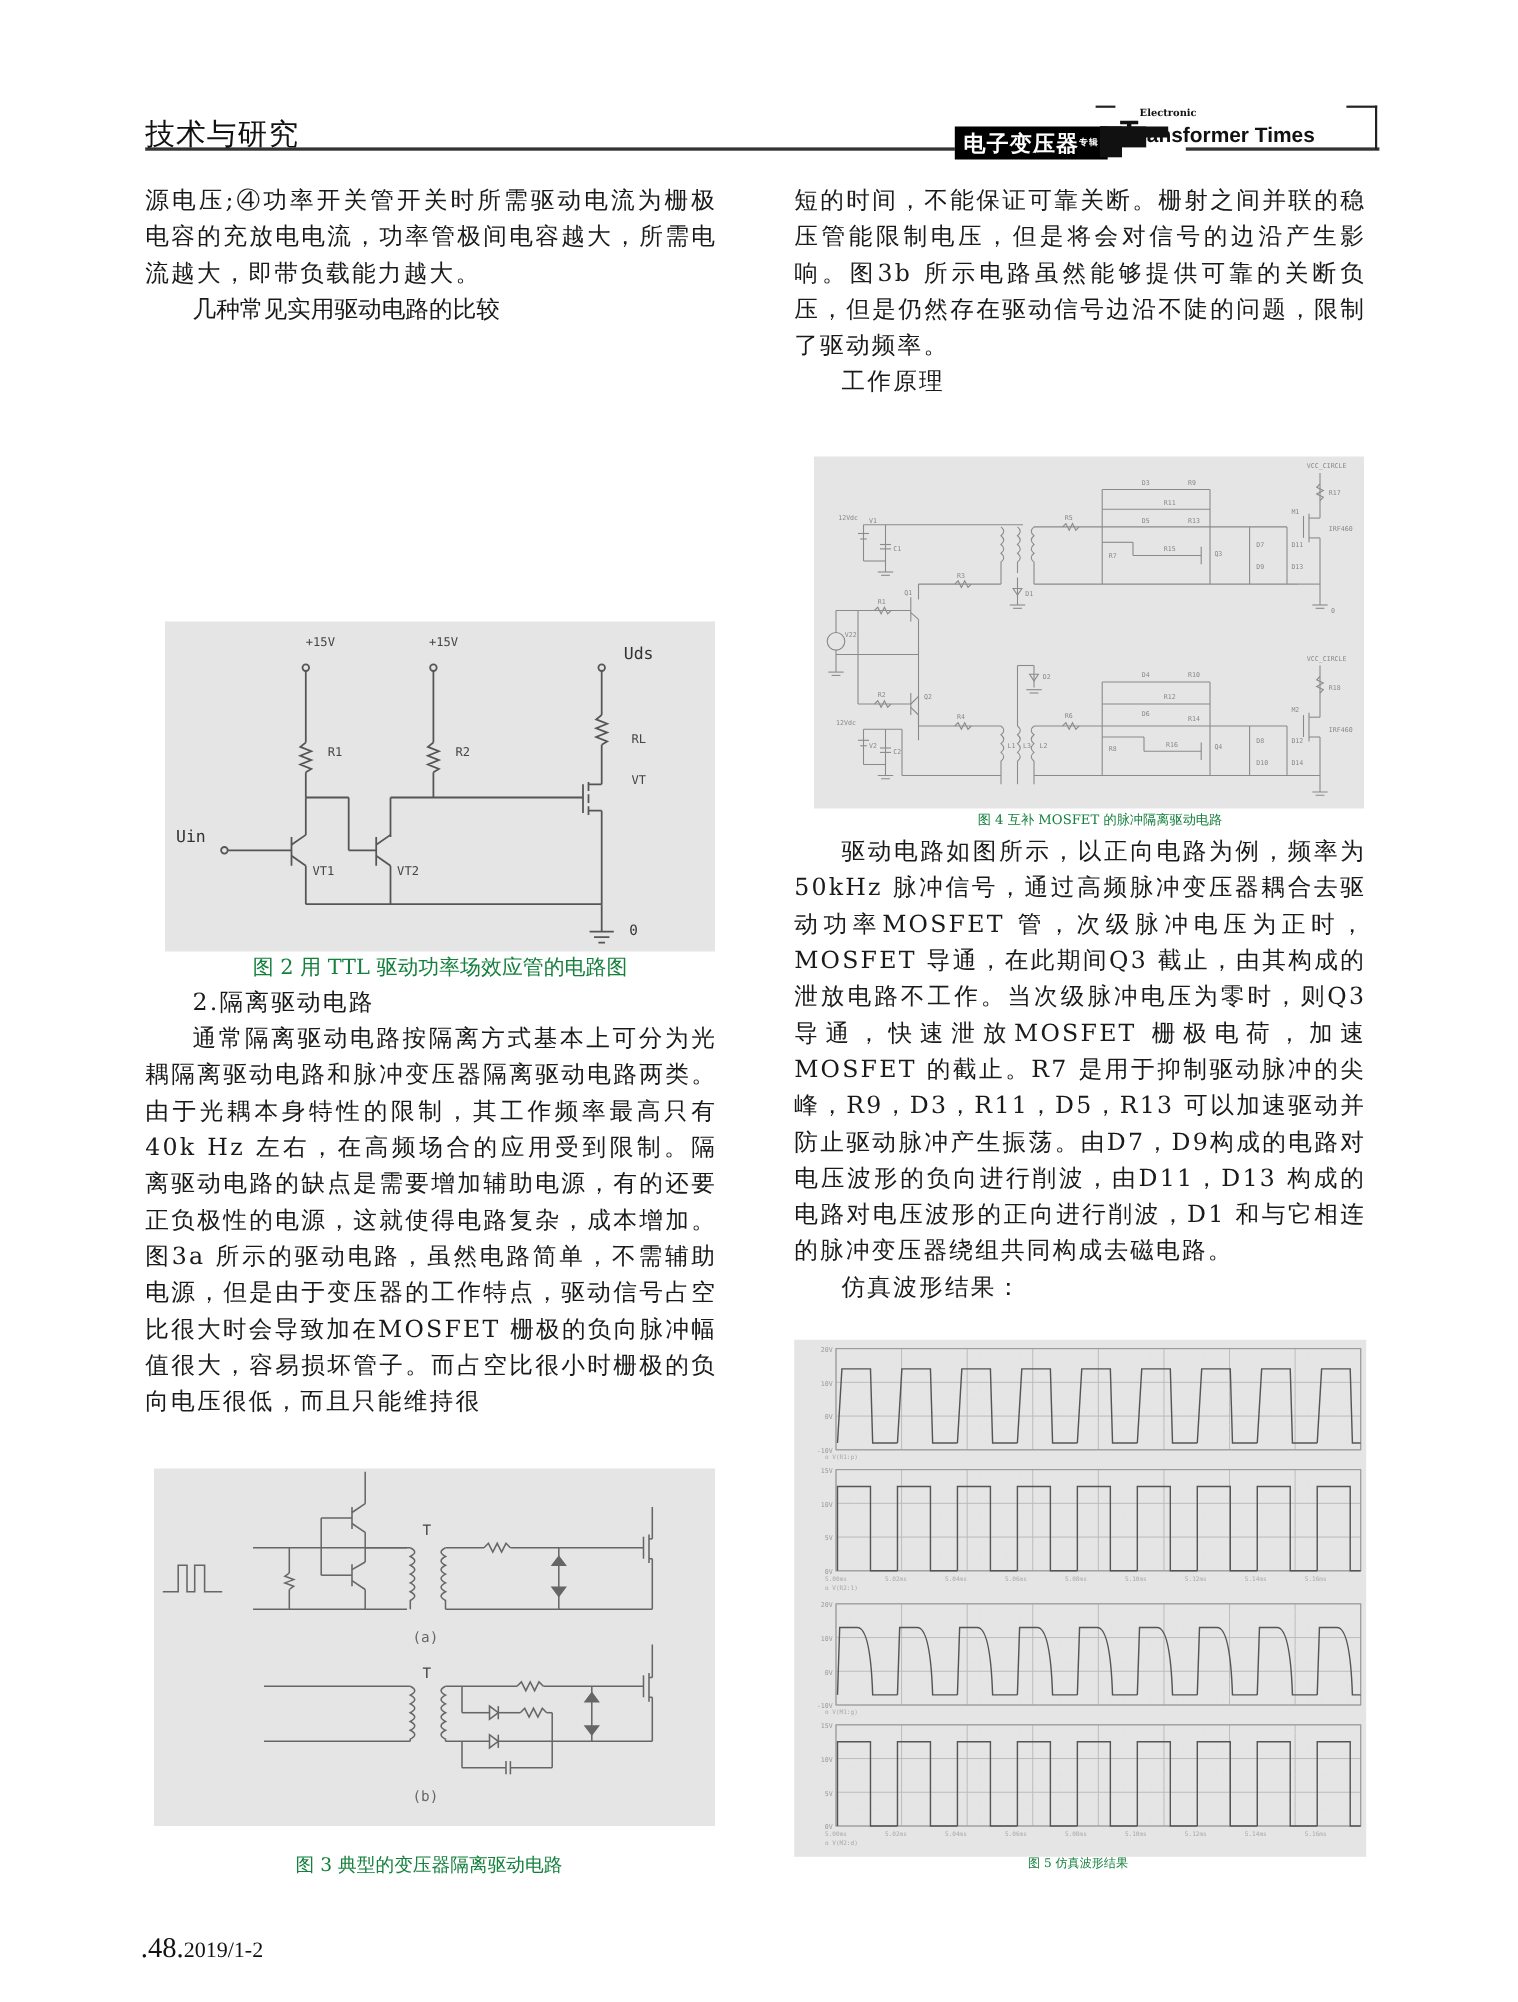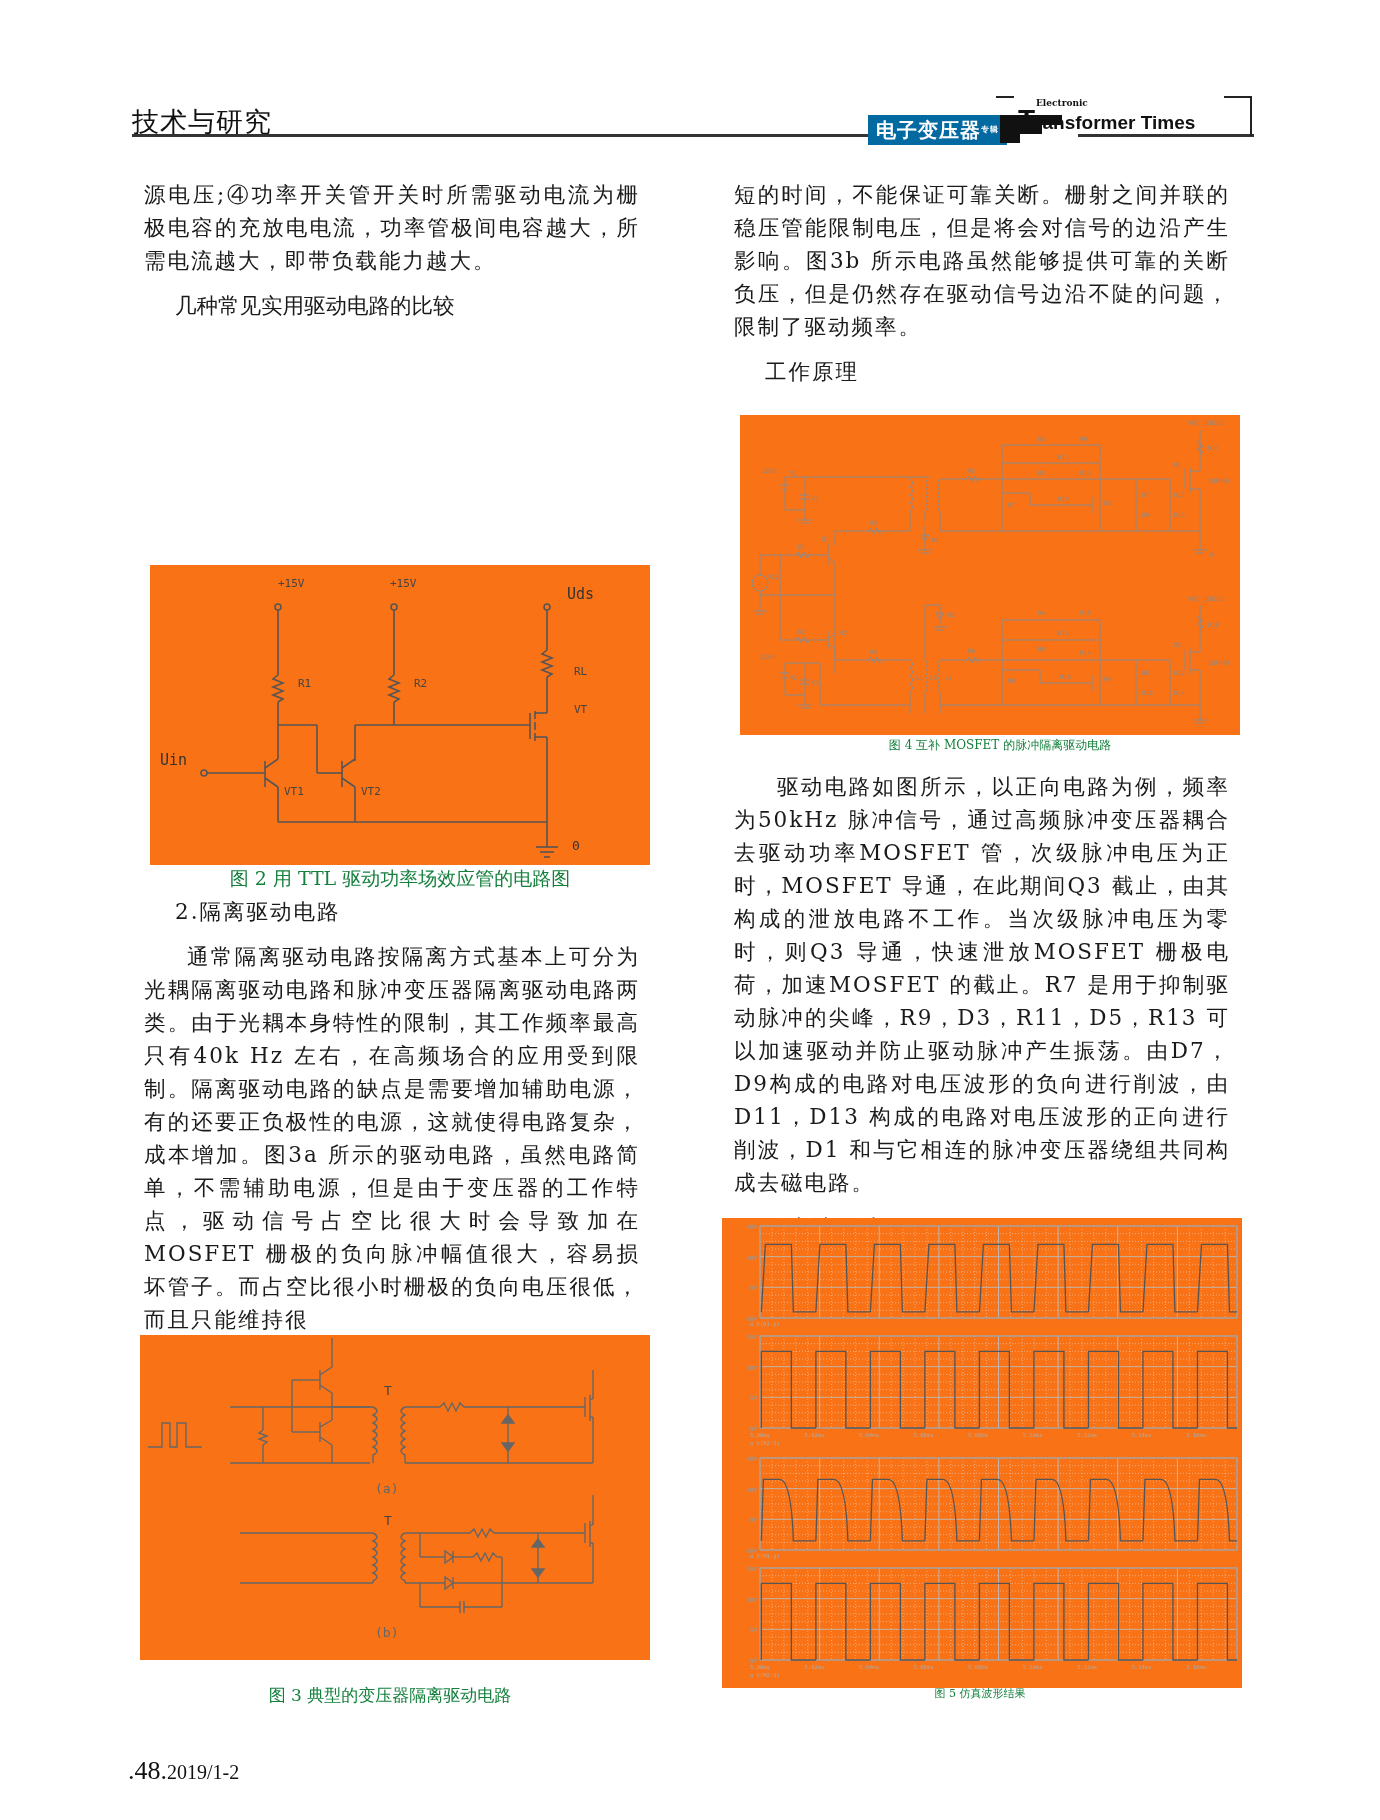--- a/index.html
+++ b/index.html
@@ -3,45 +3,45 @@
 <meta charset="utf-8">
 <style>
   html, body { margin: 0; padding: 0; background: #ffffff; }
   body { width: 1380px; height: 1820px; position: relative; overflow: hidden;
          font-family: "DejaVu Serif", serif; color: #1a1a1a; }
 
   
   .hdr-left { position: absolute; left: 132px; top: 104px; font-family: "DejaVu Sans", sans-serif;
               font-weight: normal; font-size: 27px; letter-spacing: 1px; color: #111; }
   .hdr-line { position: absolute; top: 134px; height: 3px; background: #333; }
-  .hdr-brand { position: absolute; left: 868px; top: 115px; background: #0369a1; color: #fff;
+  .hdr-brand { position: absolute; left: 868px; top: 115px; background: #000000; color: #fff;
                font-family: "DejaVu Sans", sans-serif; font-weight: bold; font-size: 20px;
                padding: 2px 8px 2px 8px; height: 26px; line-height: 26px; letter-spacing: 1px; }
   .hdr-brand small { font-size: 8px; vertical-align: top; }
   .hdr-steps { position: absolute; left: 1000px; top: 115px; width: 62px; height: 28px; }
   .hdr-steps div { position: absolute; background: #111; }
   .hdr-mag { position: absolute; left: 1018px; top: 76px; font-family: "Liberation Sans", sans-serif;
              font-weight: bold; font-size: 19px; color: #111; margin-top: 28px; }
   .hdr-mag .big { font-size: 28px; }
   .hdr-mag .elec { position: absolute; left: 18px; top: -6px; font-family: "DejaVu Serif", serif;
                    font-size: 9px; font-weight: bold; }
   .hdr-dash { position: absolute; height: 2px; background: #222; }
   .hdr-vert { position: absolute; width: 2px; background: #222; }
 
   
   .col { position: absolute; font-size: 21.5px; line-height: 33px; }
-  .col p { margin: 12px; text-align: justify; text-align-last: left; letter-spacing: 2px; }
+  .col p { margin: 0; text-align: justify; text-align-last: left; letter-spacing: 2px; }
   .col p.indent { text-indent: 43px; }
   .col h3 { margin: 0; font-size: 21.5px; line-height: 33px; font-weight: normal; text-indent: 43px;
             font-family: "DejaVu Serif", serif; }
   .col .sub { text-indent: 43px; margin: 0; letter-spacing: 2px; }
   .left-col { left: 132px; top: 166px; width: 520px; }
   .right-col { left: 722px; top: 166px; width: 520px; }
 
-  .figure { position: absolute; background: #f97316; }
+  .figure { position: absolute; background: #e5e5e5; }
   .caption { position: absolute; font-family: "DejaVu Serif", serif; color: #15803d; text-align: center; }
   svg text { font-family: "DejaVu Sans Mono", monospace; }
 
   .footer { position: absolute; left: 128px; top: 1756px; font-family: "Liberation Serif", serif;
             font-size: 26px; color: #111; }
   .footer small { font-size: 20px; }
 </style>
 </head>
 <body>
 

